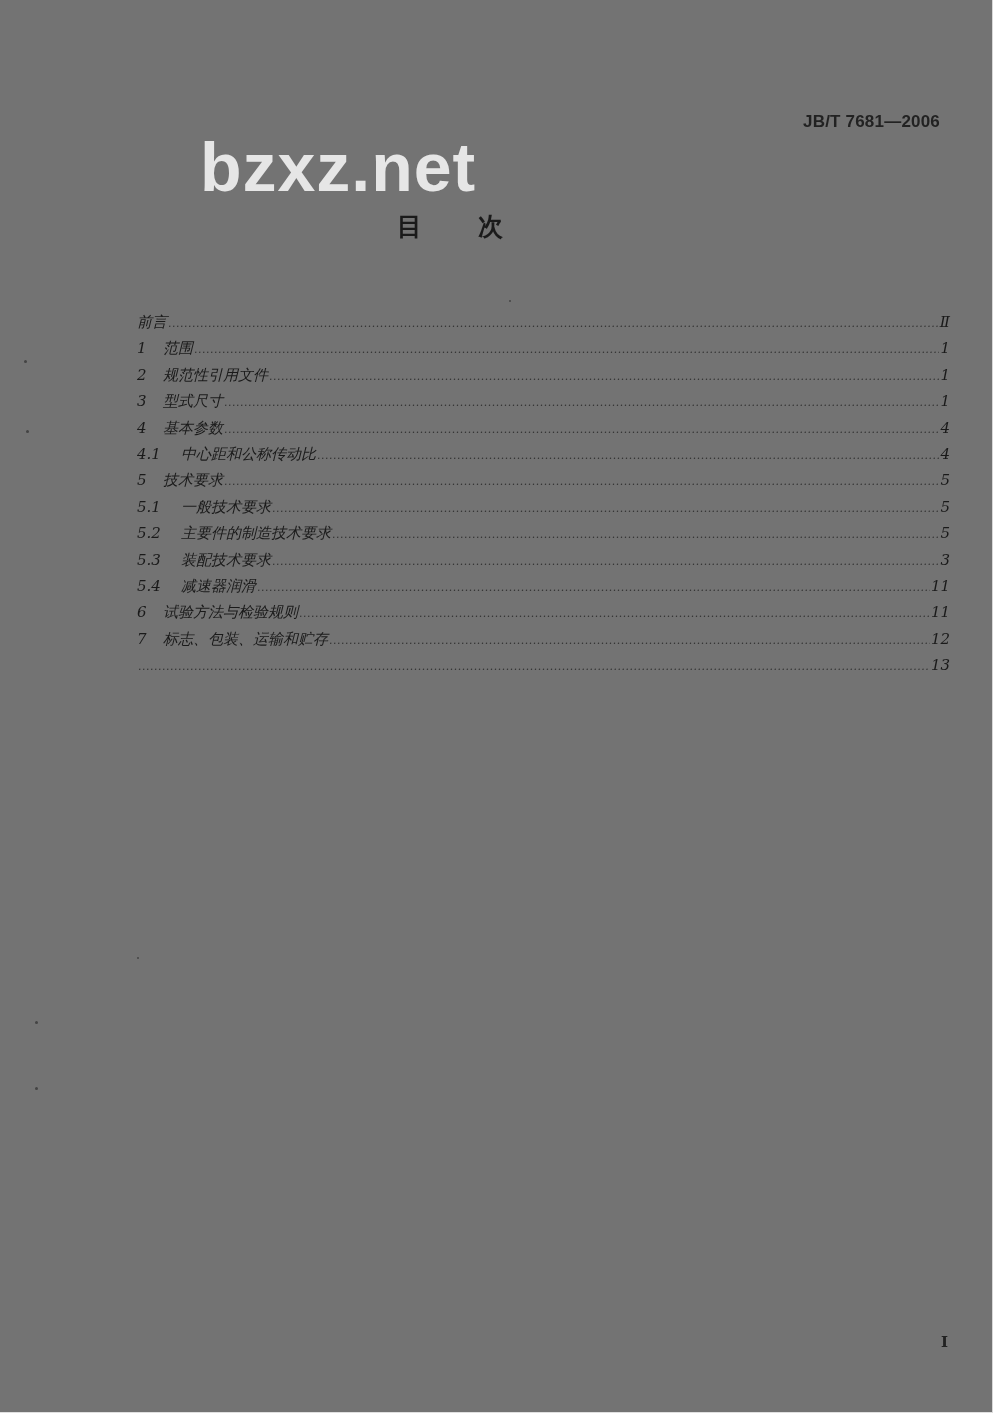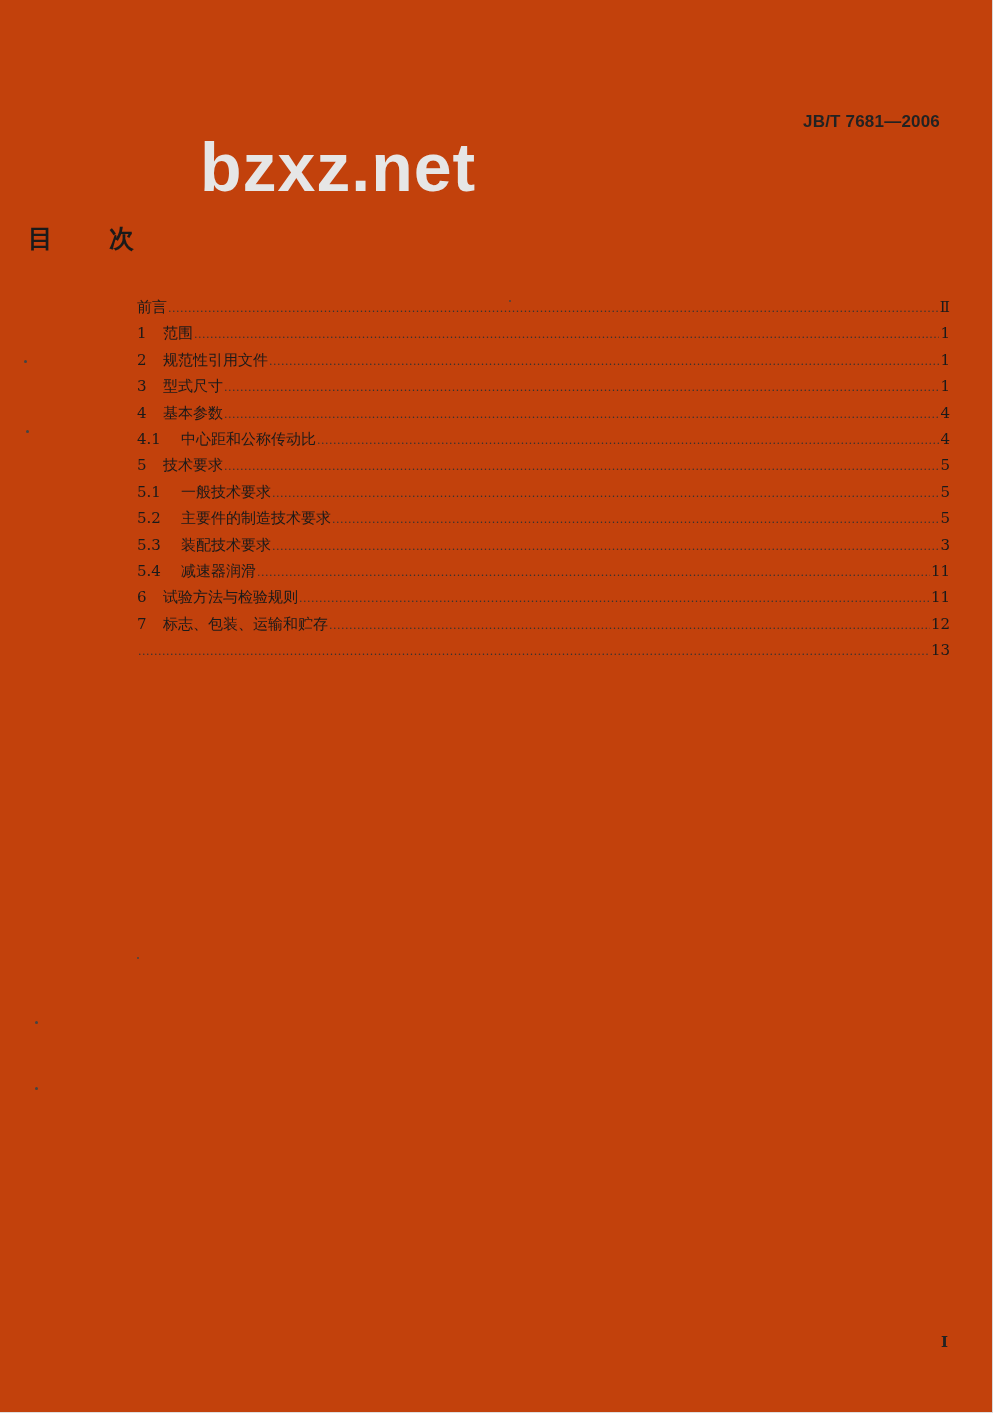--- a/index.html
+++ b/index.html
@@ -1,27 +1,27 @@
 <!DOCTYPE html>
 <html><head>
 <meta charset="utf-8">
 <style>
   html, body { margin: 0; padding: 0; background: #ffffff; }
   body { width: 1000px; height: 1427px; position: relative; overflow: hidden;
          font-family: "DejaVu Serif", "Liberation Serif", serif; color: #1a1a1a; }
-  .page { position: absolute; left: 0; top: 0; width: 992px; height: 1412px; background: #c2410c;
+  .page { position: absolute; left: 0; top: 0; width: 992px; height: 1412px; background: #737373;
           border-right: 1px solid #d8d8d8; border-bottom: 1px solid #e0e0e0; }
   .std-no { position: absolute; right: 52px; top: 112px; font-family: "Liberation Sans", sans-serif;
             font-weight: bold; font-size: 17px; color: #222; letter-spacing: 0.2px; }
   .watermark { position: absolute; left: 200px; top: 128px; font-family: "Liberation Sans", sans-serif;
                font-weight: bold; font-size: 68px; color: #e6e6e6; letter-spacing: 1px; }
-  .toc-title { position: absolute; left: 0; width: 900px; top: 222px; 
+  .toc-title { position: absolute; left: 0; width: 900px; top: 210px; text-align: center;
                font-family: "DejaVu Sans", sans-serif; font-weight: bold; font-size: 25px; color: #1a1a1a; }
   .toc-title span { display: inline-block; margin: 0 28px; }
-  .toc { position: absolute; left: 137px; top: 298px; width: 813px; }
+  .toc { position: absolute; left: 137px; top: 313px; width: 813px; font-style: italic; }
   .toc-row { display: flex; align-items: baseline; height: 26.4px; font-size: 15px; white-space: nowrap; }
   .toc-num { display: inline-block; font-size: 15px; }
   .toc-label { font-family: "DejaVu Sans", sans-serif; font-size: 15px; }
   .dots { flex: 1; overflow: hidden; margin: 0 1px; color: #333; font-size: 11px; letter-spacing: 0.5px; }
   .dots::after { content: "................................................................................................................................................................................................................................................................................"; }
   .toc-page { font-size: 15px; min-width: 10px; text-align: right; }
   .lvl0 .toc-num { width: 26px; }
   .lvl1 { padding-left: 0; justify-content: space-between; }
   .lvl1 .toc-num { width: 44px; }
   .appendix .toc-label { padding-left: 4px; }

